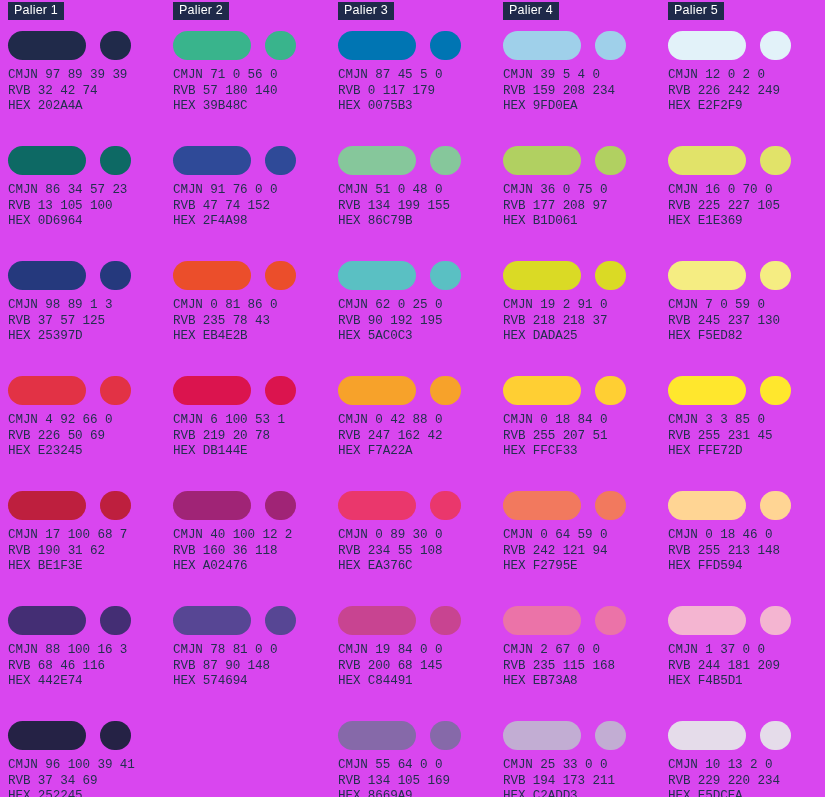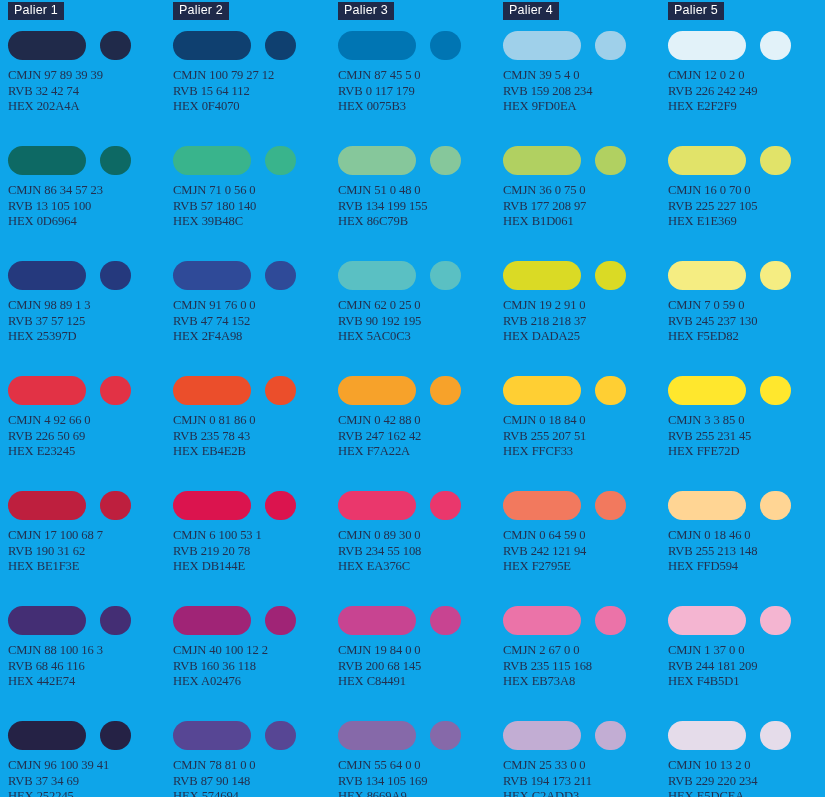--- a/index.html
+++ b/index.html
@@ -10,21 +10,21 @@
   body {
     width: 825px;
     height: 797px;
     font-family: "Liberation Sans", sans-serif;
     overflow: hidden;
   }
   #palette-sheet {
     position: relative;
     width: 825px;
     height: 797px;
-    background: #0ea5e9;
+    background: #d946ef;
   }
   .columns {
     display: grid;
     grid-template-columns: repeat(5, 165px);
     column-gap: 0px;
     padding-left: 8px;
     box-sizing: border-box;
     width: 825px;
   }
   .column {
@@ -62,21 +62,21 @@
     height: 29px;
     border-radius: 16px;
     margin-left: 14px;
     flex: 0 0 auto;
   }
   .codes {
     margin-top: 8px;
     color: #23304f;
     font-size: 12.6px;
     line-height: 15.5px;
-    font-family: Liberation Serif, serif;
+    font-family: Liberation Mono, monospace;
     letter-spacing: -0.1px;
     white-space: nowrap;
   }
   .codes div {
     white-space: nowrap;
   }
   
   .swatch-cell.last {
     height: 97px;
   }
@@ -165,31 +165,20 @@
           <div>RVB 37 34 69</div>
           <div>HEX 252245</div>
         </div>
       </div>
     </div>
 
     <div class="column">
       <div class="col-header">Palier 2</div>
       <div class="swatch-cell">
         <div class="swatch-row">
-          <div class="pill" style="background-color:#0F4070;"></div>
-          <div class="dot" style="background-color:#0F4070;"></div>
-        </div>
-        <div class="codes">
-          <div>CMJN 100 79 27 12</div>
-          <div>RVB 15 64 112</div>
-          <div>HEX 0F4070</div>
-        </div>
-      </div>
-      <div class="swatch-cell">
-        <div class="swatch-row">
           <div class="pill" style="background-color:#39B48C;"></div>
           <div class="dot" style="background-color:#39B48C;"></div>
         </div>
         <div class="codes">
           <div>CMJN 71 0 56 0</div>
           <div>RVB 57 180 140</div>
           <div>HEX 39B48C</div>
         </div>
       </div>
       <div class="swatch-cell">

